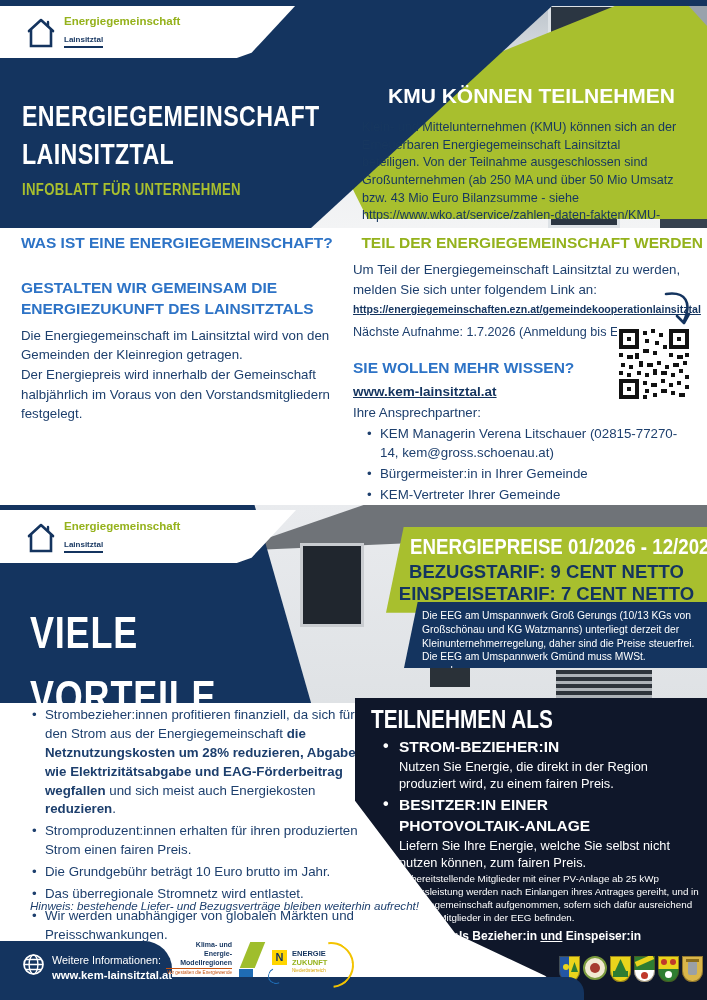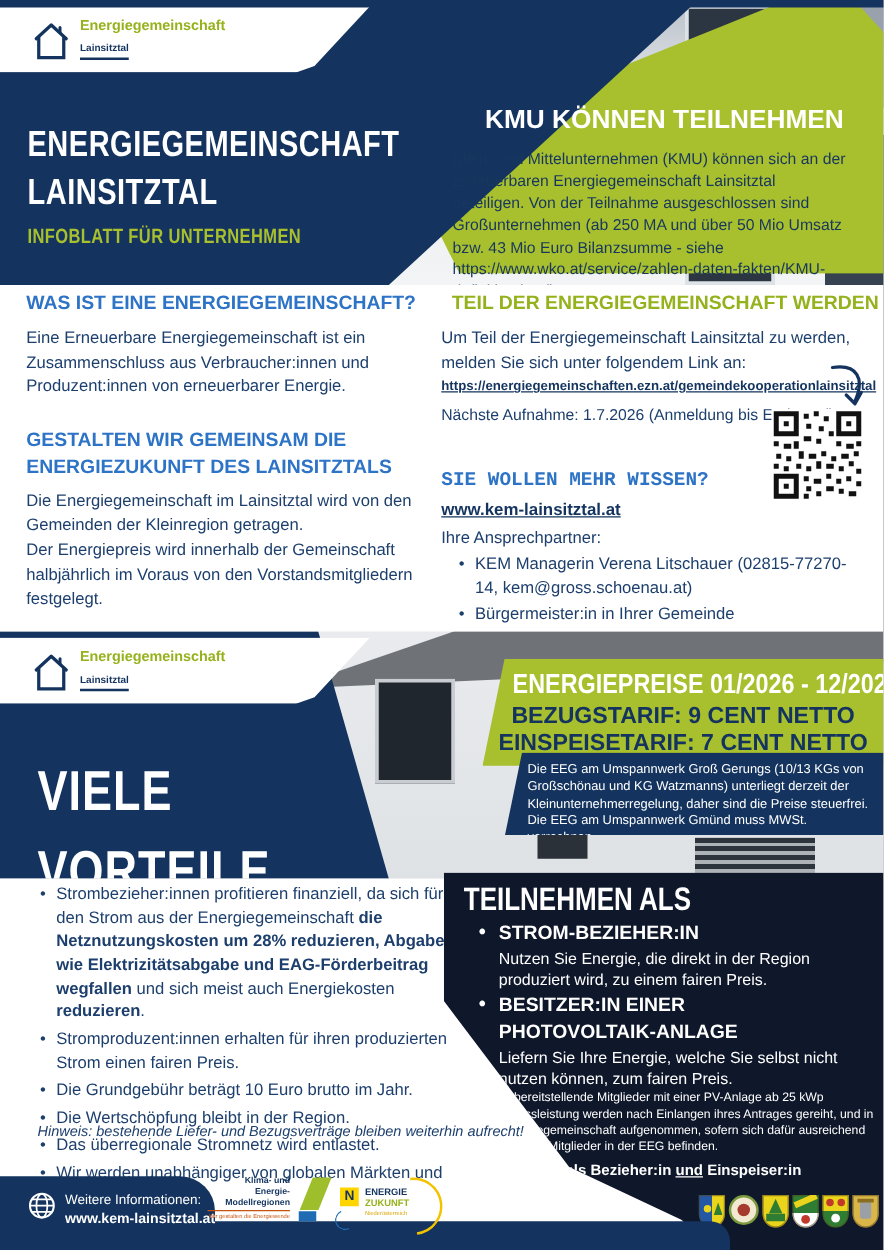--- a/index.html
+++ b/index.html
@@ -46,21 +46,21 @@
   .leftcol1 p{margin:6px 0 0 0;}
   .leftcol1 .h2{margin-top:24px;width:302px;}
   .leftcol1 .p2{margin-top:6px;}
   .leftcol1 .p3{margin:0;}
 
   .rightcol1{left:353px;top:233px;width:350px;}
   .rightcol1 p{margin:6px 0 0 0;width:330px;}
   .join-link{display:inline-block;margin-top:4px;font-size:10.6px;font-weight:bold;color:#14345f;
     text-decoration:underline;white-space:nowrap;}
   .join-next{margin-top:6px;font-size:12.6px;}
-  .more-h{margin-top:32px;font-family:Liberation Mono, monospace;}
+  .more-h{margin-top:16px;}
   .site-link{display:inline-block;margin-top:5px;font-size:13.5px;font-weight:bold;color:#14345f;text-decoration:underline;}
   .contacts-label{margin-top:3px;font-size:13.3px;}
   ul.dotlist{list-style:none;margin:3px 0 0 0;padding:0 0 0 14px;}
   ul.dotlist li{position:relative;padding-left:13px;margin-bottom:2px;font-size:13.3px;line-height:1.42;width:300px;}
   ul.dotlist li::before{content:"•";position:absolute;left:0;top:0;}
 
   .qr{left:617px;top:327px;}
   .arrow{left:662px;top:291px;}
 
   
@@ -170,21 +170,20 @@
       <div class="cond t-sub">INFOBLATT FÜR UNTERNEHMEN</div>
     </div>
 
     <div class="abs kmu-title">KMU KÖNNEN TEILNEHMEN</div>
     <div class="abs kmu-body">Klein- und Mittelunternehmen (KMU) können sich an der Erneuerbaren Energiegemeinschaft Lainsitztal beteiligen. Von der Teilnahme ausgeschlossen sind Großunternehmen (ab 250 MA und über 50 Mio Umsatz bzw. 43 Mio Euro Bilanzsumme - siehe https://www.wko.at/service/zahlen-daten-fakten/KMU-definition.html).</div>
   </div>
   <div class="abs topbar navy-bg"></div>
 
   <div class="abs leftcol1">
     <div class="h-blue">WAS IST EINE ENERGIEGEMEINSCHAFT?</div>
-    <p class="bodytext">Eine Erneuerbare Energiegemeinschaft ist ein Zusammenschluss aus Verbraucher:innen und Produzent:innen von erneuerbarer Energie.</p>
     <div class="h-blue h2">GESTALTEN WIR GEMEINSAM DIE ENERGIEZUKUNFT DES LAINSITZTALS</div>
     <p class="bodytext p2">Die Energiegemeinschaft im Lainsitztal wird von den Gemeinden der Kleinregion getragen.</p>
     <p class="bodytext p3">Der Energiepreis wird innerhalb der Gemeinschaft halbjährlich im Voraus von den Vorstandsmitgliedern festgelegt.</p>
   </div>
 
   <div class="abs rightcol1">
     <div class="h-green">TEIL DER ENERGIEGEMEINSCHAFT WERDEN</div>
     <p class="bodytext">Um Teil der Energiegemeinschaft Lainsitztal zu werden, melden Sie sich unter folgendem Link an:</p>
     <span class="join-link">https://energiegemeinschaften.ezn.at/gemeindekooperationlainsitztal</span>
     <div class="bodytext join-next">Nächste Aufnahme: 1.7.2026 (Anmeldung bis Ende Mai)</div>
@@ -297,21 +296,20 @@
   </div>
   <div class="abs eeg-box">
     <div class="eeg-note">Die EEG am Umspannwerk Groß Gerungs (10/13 KGs von Großschönau und KG Watzmanns) unterliegt derzeit der Kleinunternehmerregelung, daher sind die Preise steuerfrei. Die EEG am Umspannwerk Gmünd muss MWSt. verrechnen.</div>
   </div>
 
   <div class="abs benefits">
     <ul class="benefitlist">
         <li><span>Strombezieher:innen profitieren finanziell, da sich für den Strom aus der Energiegemeinschaft </span><span class="b">die Netznutzungskosten um 28% reduzieren, Abgaben wie Elektrizitätsabgabe und EAG-Förderbeitrag wegfallen</span><span> und sich meist auch Energiekosten </span><span class="b">reduzieren</span><span>.</span></li>
         <li><span>Stromproduzent:innen erhalten für ihren produzierten Strom einen fairen Preis.</span></li>
         <li><span>Die Grundgebühr beträgt 10 Euro brutto im Jahr.</span></li>
-        <li><span>Die Wertschöpfung bleibt in der Region.</span></li>
         <li><span>Das überregionale Stromnetz wird entlastet.</span></li>
         <li><span>Wir werden unabhängiger von globalen Märkten und Preisschwankungen.</span></li>
       </ul>
   </div>
   <div class="abs hinweis">Hinweis: bestehende Liefer- und Bezugsverträge bleiben weiterhin aufrecht!</div>
 
   <div class="abs green2">
     <div class="cond tn-head">TEILNEHMEN ALS</div>
     <ul class="optlist">
         <li>

